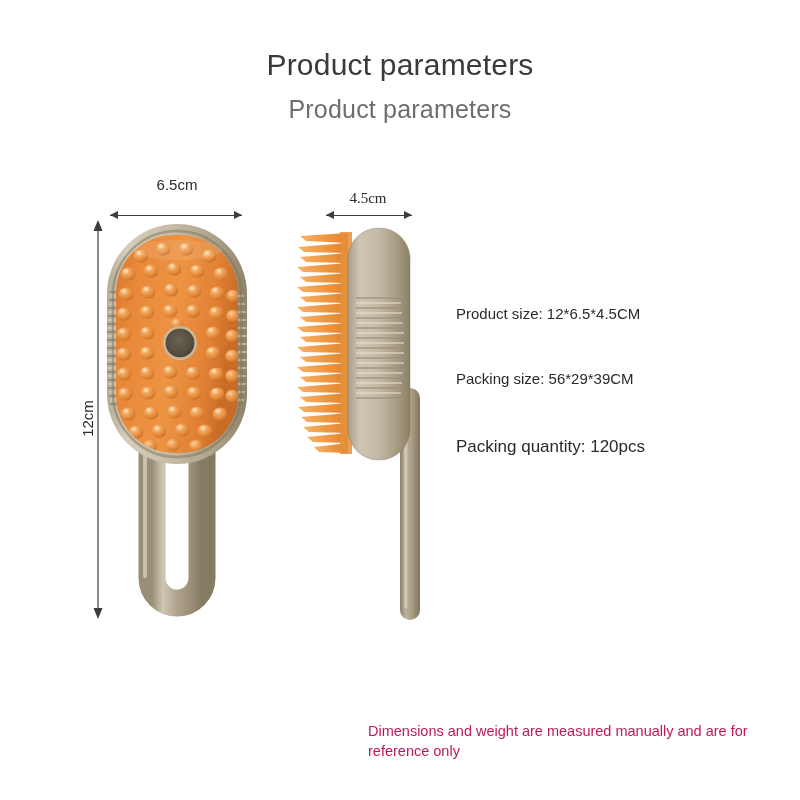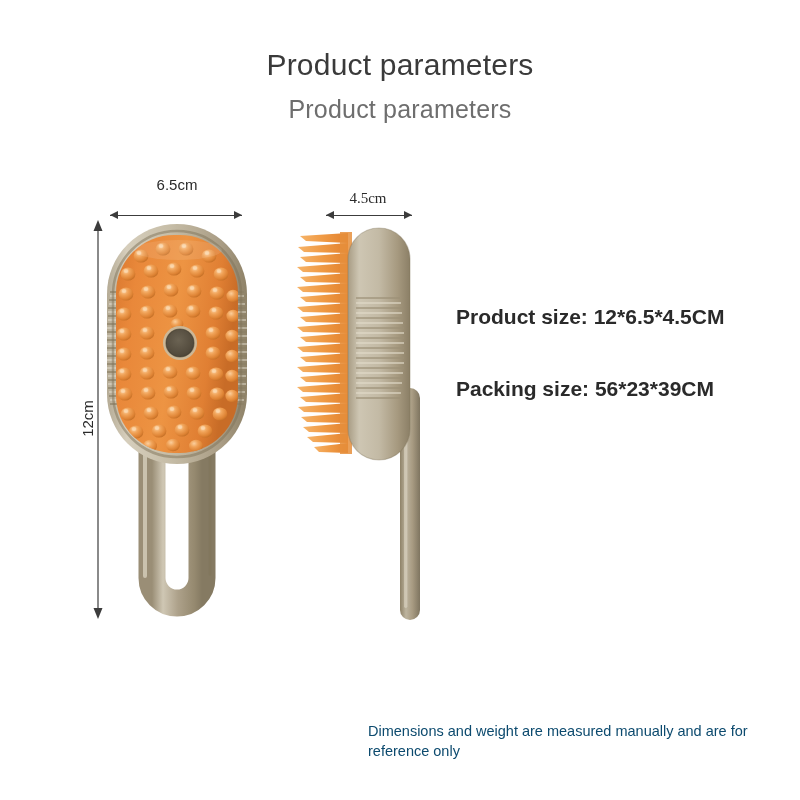--- a/index.html
+++ b/index.html
@@ -97,34 +97,34 @@
   #spec-list {
     position: absolute;
     left: 456px;
     top: 305px;
     width: 320px;
   }
   .spec-line {
     color: #2a2a2a;
     white-space: nowrap;
   }
-  .spec-line.size-big { font-size: 21px; font-weight: bold; }
+  .spec-line.size-big { font-size: 15px; }
   .spec-line.size-small { font-size: 17px; }
   #spec-product-size { margin-bottom: 48px; }
   #spec-packing-size { margin-bottom: 50px; }
 
   
   #footer-note {
     position: absolute;
     left: 368px;
     top: 722px;
     width: 400px;
     font-size: 14.5px;
     line-height: 1.35;
-    color: #0c4a6e;
+    color: #be185d;
   }
 </style>
 </head>
 <body>
 
 <div id="page">
 
   <div id="title-main">Product parameters</div>
   <div id="title-sub">Product parameters</div>
 
@@ -497,18 +497,19 @@
   <div class="dim-arrow-h" id="dim-arrow-depth" style="left:326px; top:211px; width:86px;">
     <span class="dim-line-h"></span>
     <span class="head-left"></span>
     <span class="head-right"></span>
   </div>
 
   <div class="dim-label" id="dim-label-height" style="left:57px; top:410px; width:60px;">12cm</div>
 
   <div id="spec-list">
     <div class="spec-line size-big" id="spec-product-size">Product size: 12*6.5*4.5CM</div>
-    <div class="spec-line size-big" id="spec-packing-size">Packing size: 56*23*39CM</div>
+    <div class="spec-line size-big" id="spec-packing-size">Packing size: 56*29*39CM</div>
+    <div class="spec-line size-small" id="spec-packing-quantity">Packing quantity: 120pcs</div>
   </div>
 
   <div id="footer-note">Dimensions and weight are measured manually and are for reference only</div>
 
 </div>
 
 </body></html>

